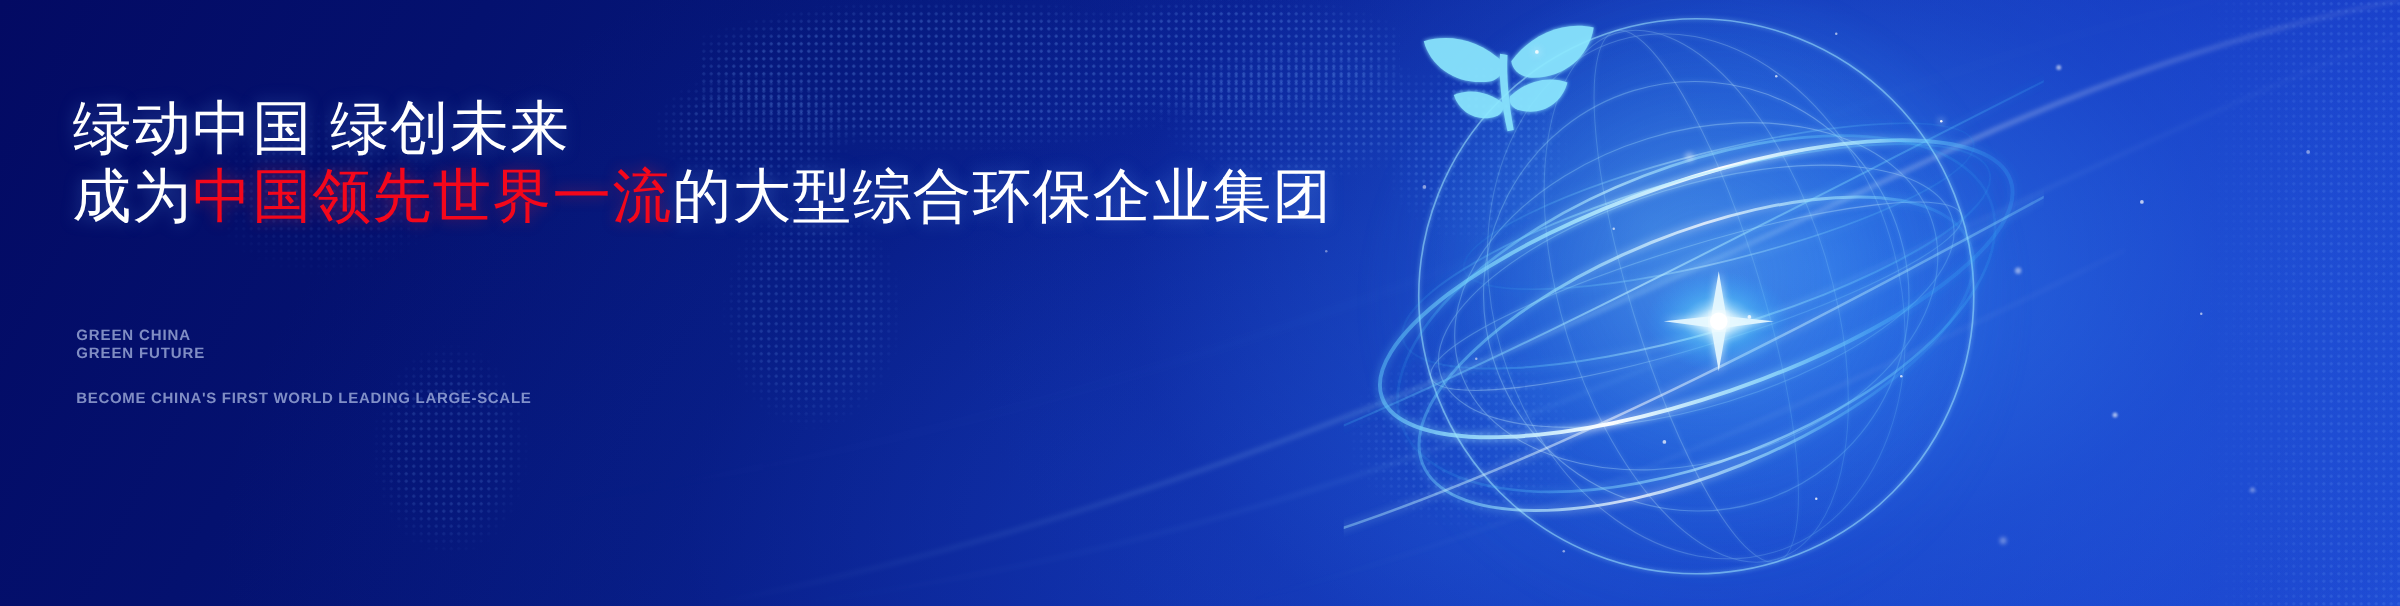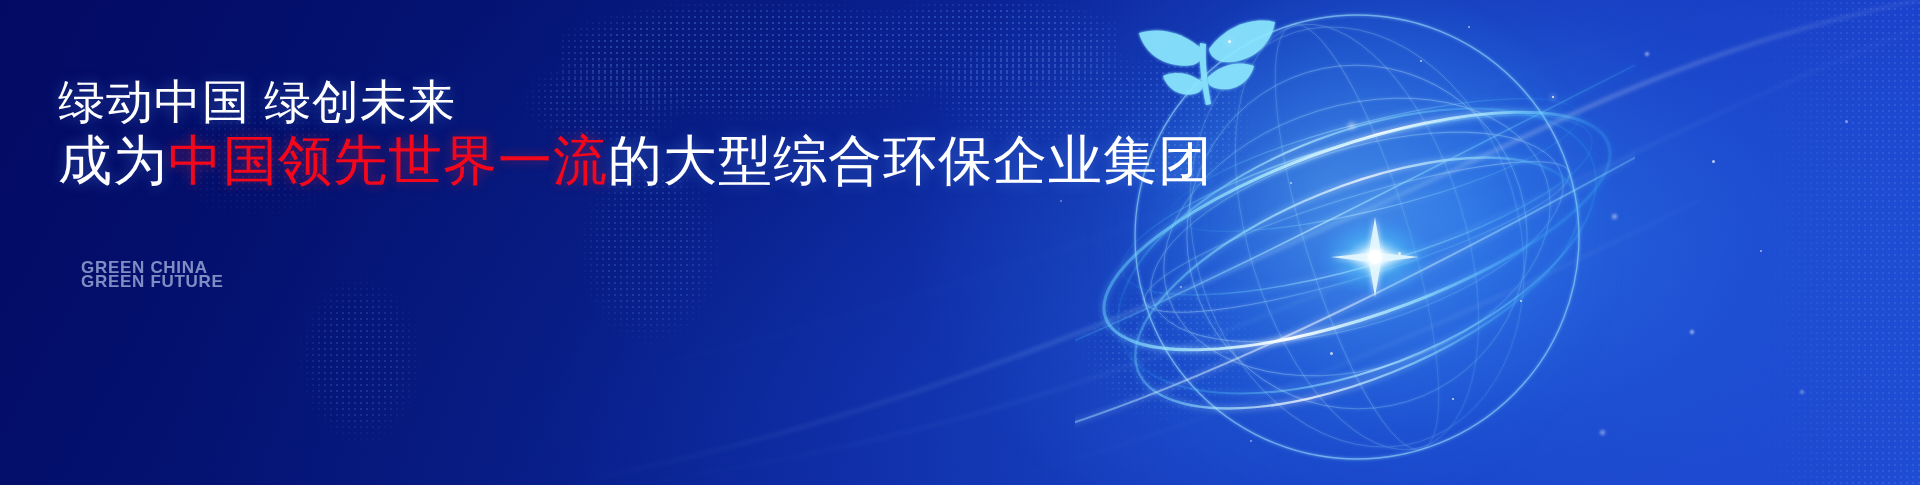--- a/index.html
+++ b/index.html
@@ -95,42 +95,41 @@
     letter-spacing: 1px;
     color: #ffffff;
     font-weight: 400;
     white-space: nowrap;
     text-shadow: 0 0 14px rgba(110,175,255,0.38);
   }
   .headline-2 {
     position: absolute;
     top: 133px;
     left: 0;
-    font-size: 54px;
+    font-size: 47px;
     line-height: 1;
     letter-spacing: 1px;
     color: #ffffff;
     font-weight: 400;
     white-space: nowrap;
     text-shadow: 0 0 14px rgba(110,175,255,0.38);
   }
   .hl-red {
     color: #f4071b;
     text-shadow: 0 0 12px rgba(255,40,50,0.40);
   }
   .sub-en {
     position: absolute;
     left: 3px;
-    font-size: 17px;
+    font-size: 12px;
     font-weight: 700;
     letter-spacing: 0.7px;
     line-height: 14px;
     color: rgba(205,220,250,0.62);
     white-space: nowrap;
-    margin-left: 20px;
   }
   .sub-en.block-a { top: 261px; }
   .sub-en.block-b { top: 311px; letter-spacing: 0.55px; }
 
   
   .particle {
     position: absolute;
     border-radius: 50%;
     background: #ffffff;
     pointer-events: none;
@@ -334,16 +333,17 @@
     <div class="headline-2">
       <span>成为</span><span class="hl-red">中国领先世界一流</span><span>的大型综合环保企业集团</span>
     </div>
 
     <div class="sub-en block-a">
       <div>GREEN CHINA</div>
       <div>GREEN FUTURE</div>
     </div>
 
     <div class="sub-en block-b">
+      <div>BECOME CHINA'S FIRST WORLD LEADING LARGE-SCALE</div>
     </div>
 
   </div>
 </div>
 
 </body></html>

